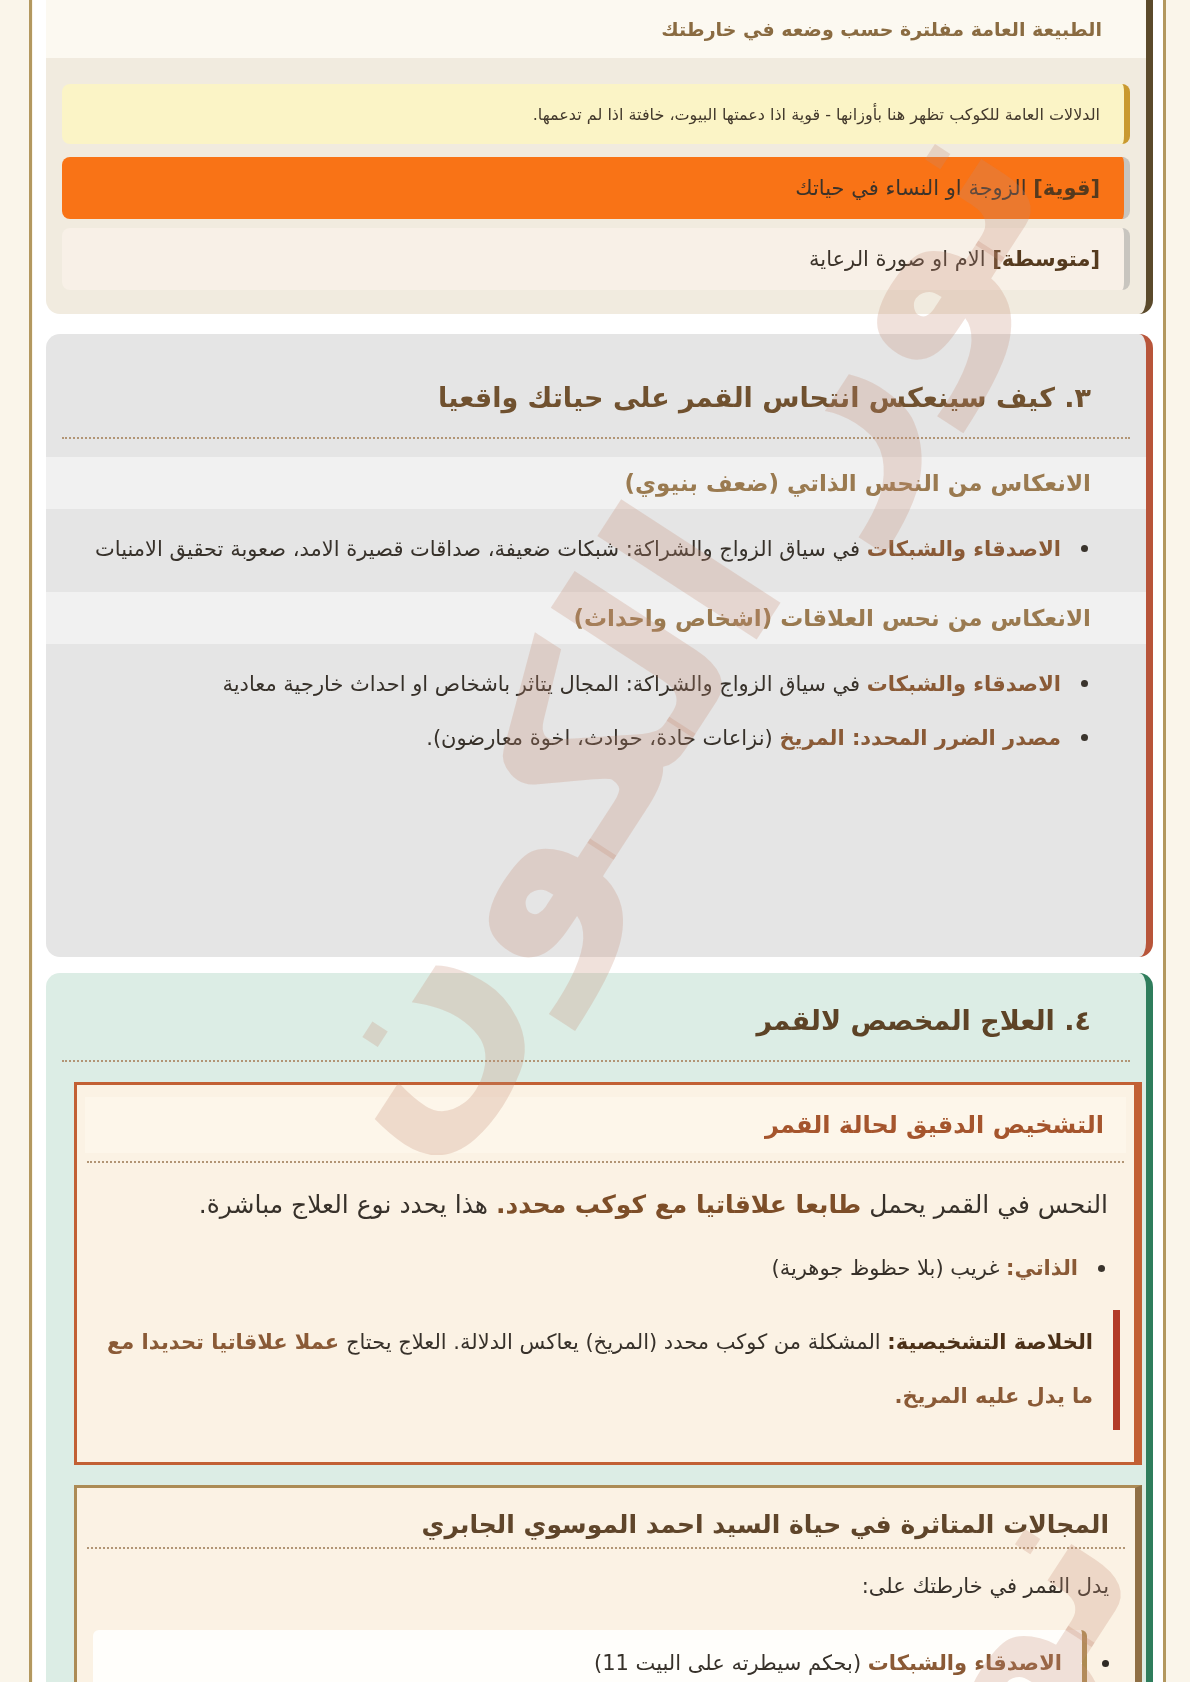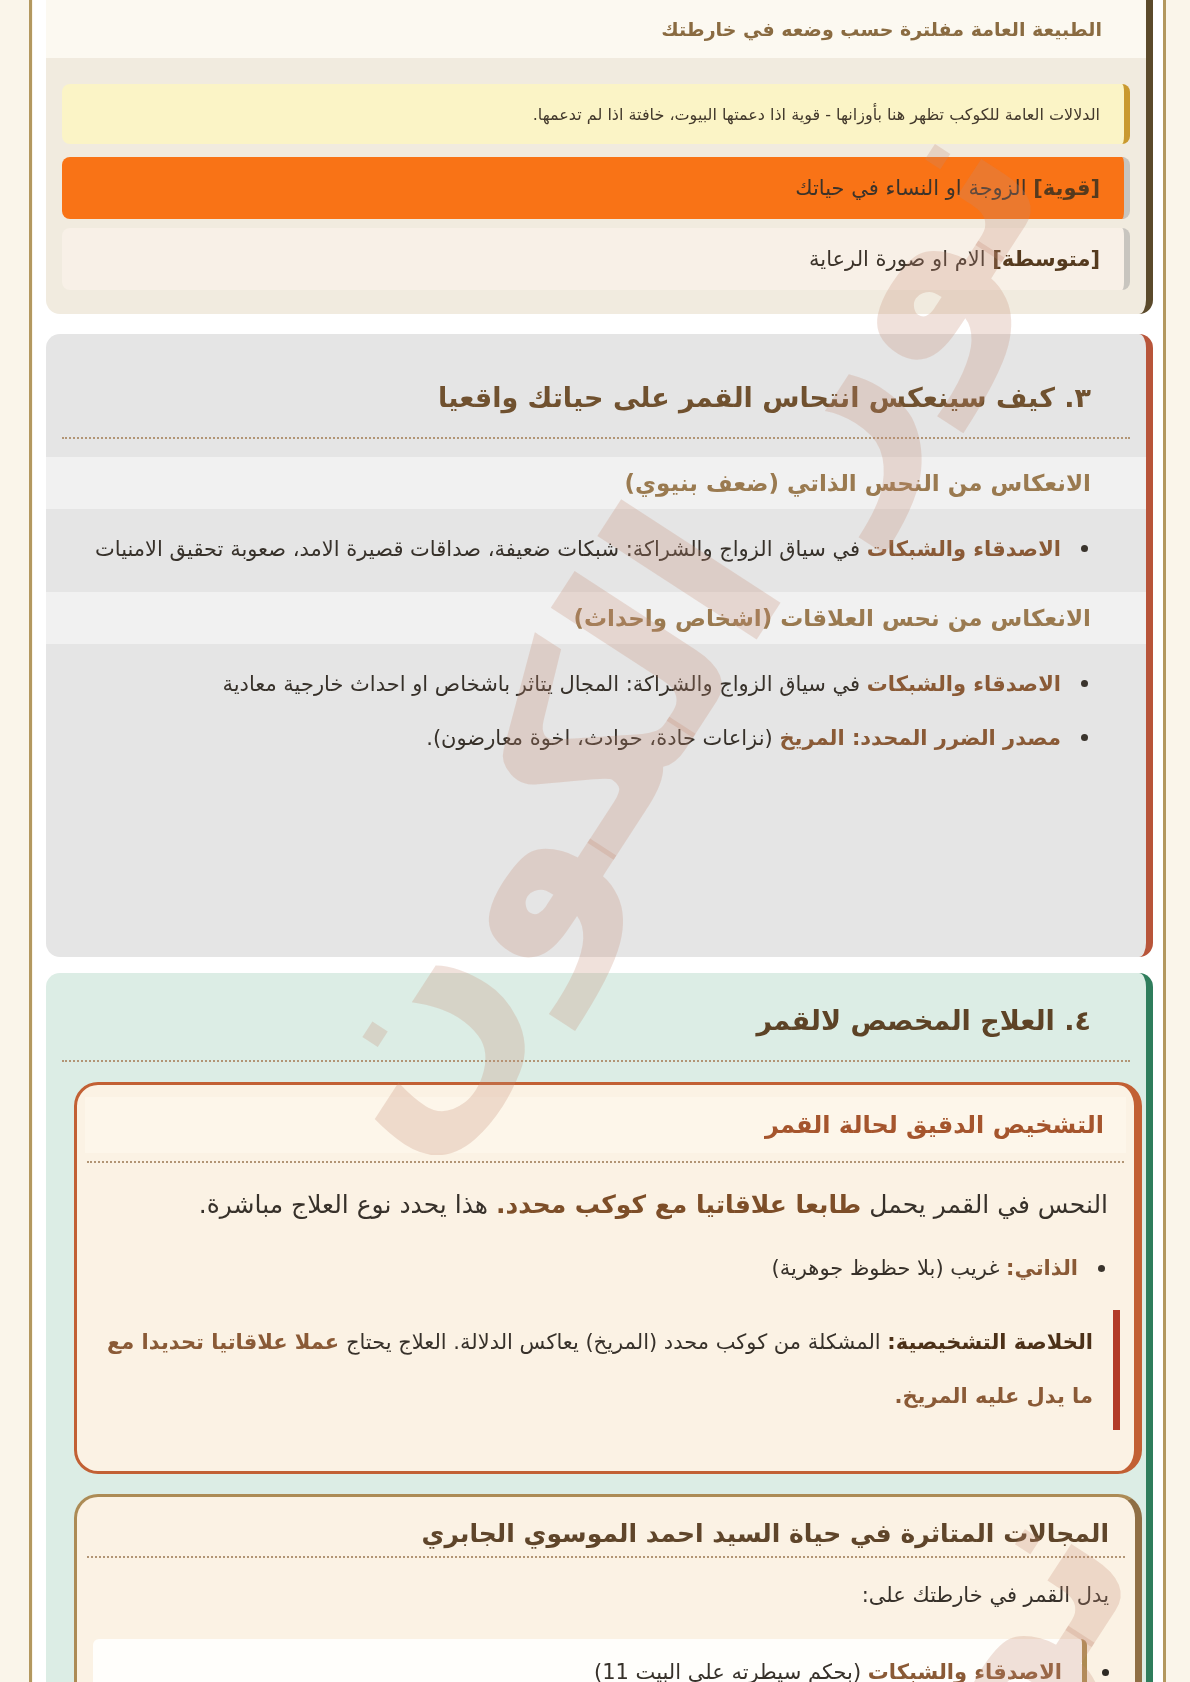--- a/index.html
+++ b/index.html
@@ -65,21 +65,21 @@
   b.lead-dark{color:#4c3118;}
   b.bold-brown{color:#7d4e28;}
   
   .sec-mint{
     background:#dcede5;border-right:7px solid #2f7d5c;border-radius:14px 14px 0 0;
     margin-top:16px;height:900px;padding-top:28px;box-sizing:border-box;
   }
   .sec-mint .h2{color:#5d4326;}
   .card{
     background:#fbf2e4;border:3px solid #c26034;border-right-width:8px;
-    border-radius:24px;margin:20px 4px 0 28px;padding-bottom:41px;
+    border-radius:0;margin:20px 4px 0 28px;padding-bottom:32px;
   }
   .card-head-strip{background:#fdf6ea;margin:12px 8px 0;padding:14px 22px;}
   .card-head-strip .h3{margin:0;font-size:24px;font-weight:bold;color:#a5552d;}
   .card hr.dots{margin:8px 10px;}
   .card .para{margin:16px 26px 0;font-size:25px;line-height:2.1;}
   .card ul.blist{padding:0 26px 0 30px;margin:12px 0 6px;}
   .card ul.blist li{line-height:2.45;}
   .callout{
     border-right:7px solid #b23b28;margin:16px 14px 0 26px;
     padding:6px 20px 6px 0;font-size:21px;line-height:2.55;

